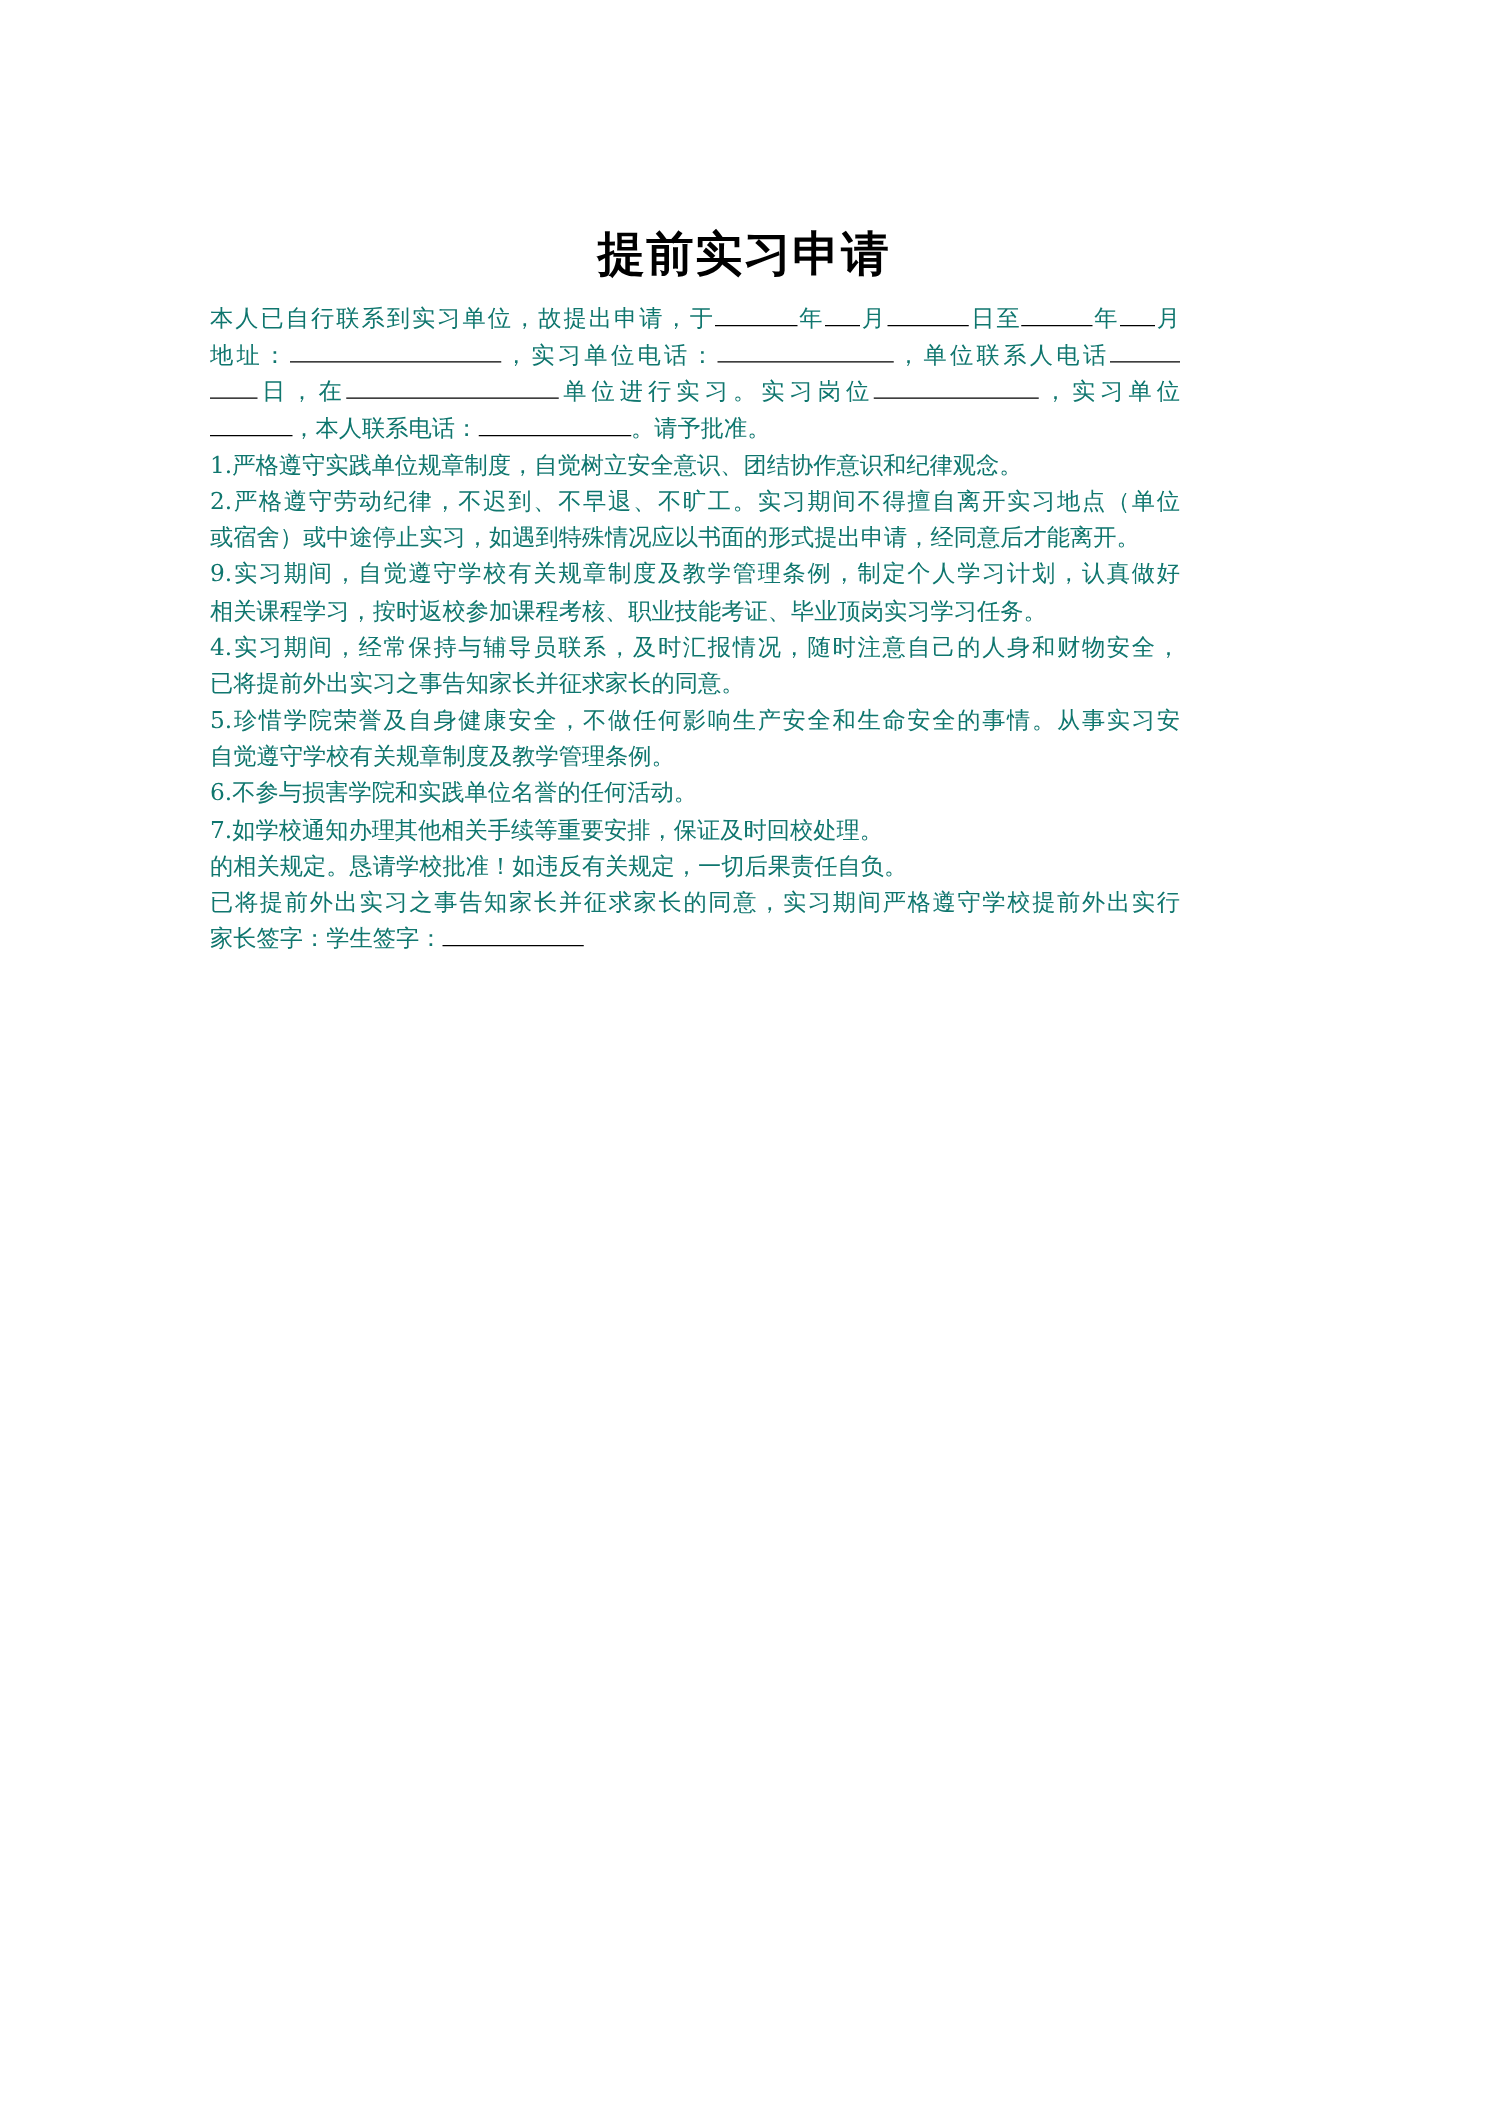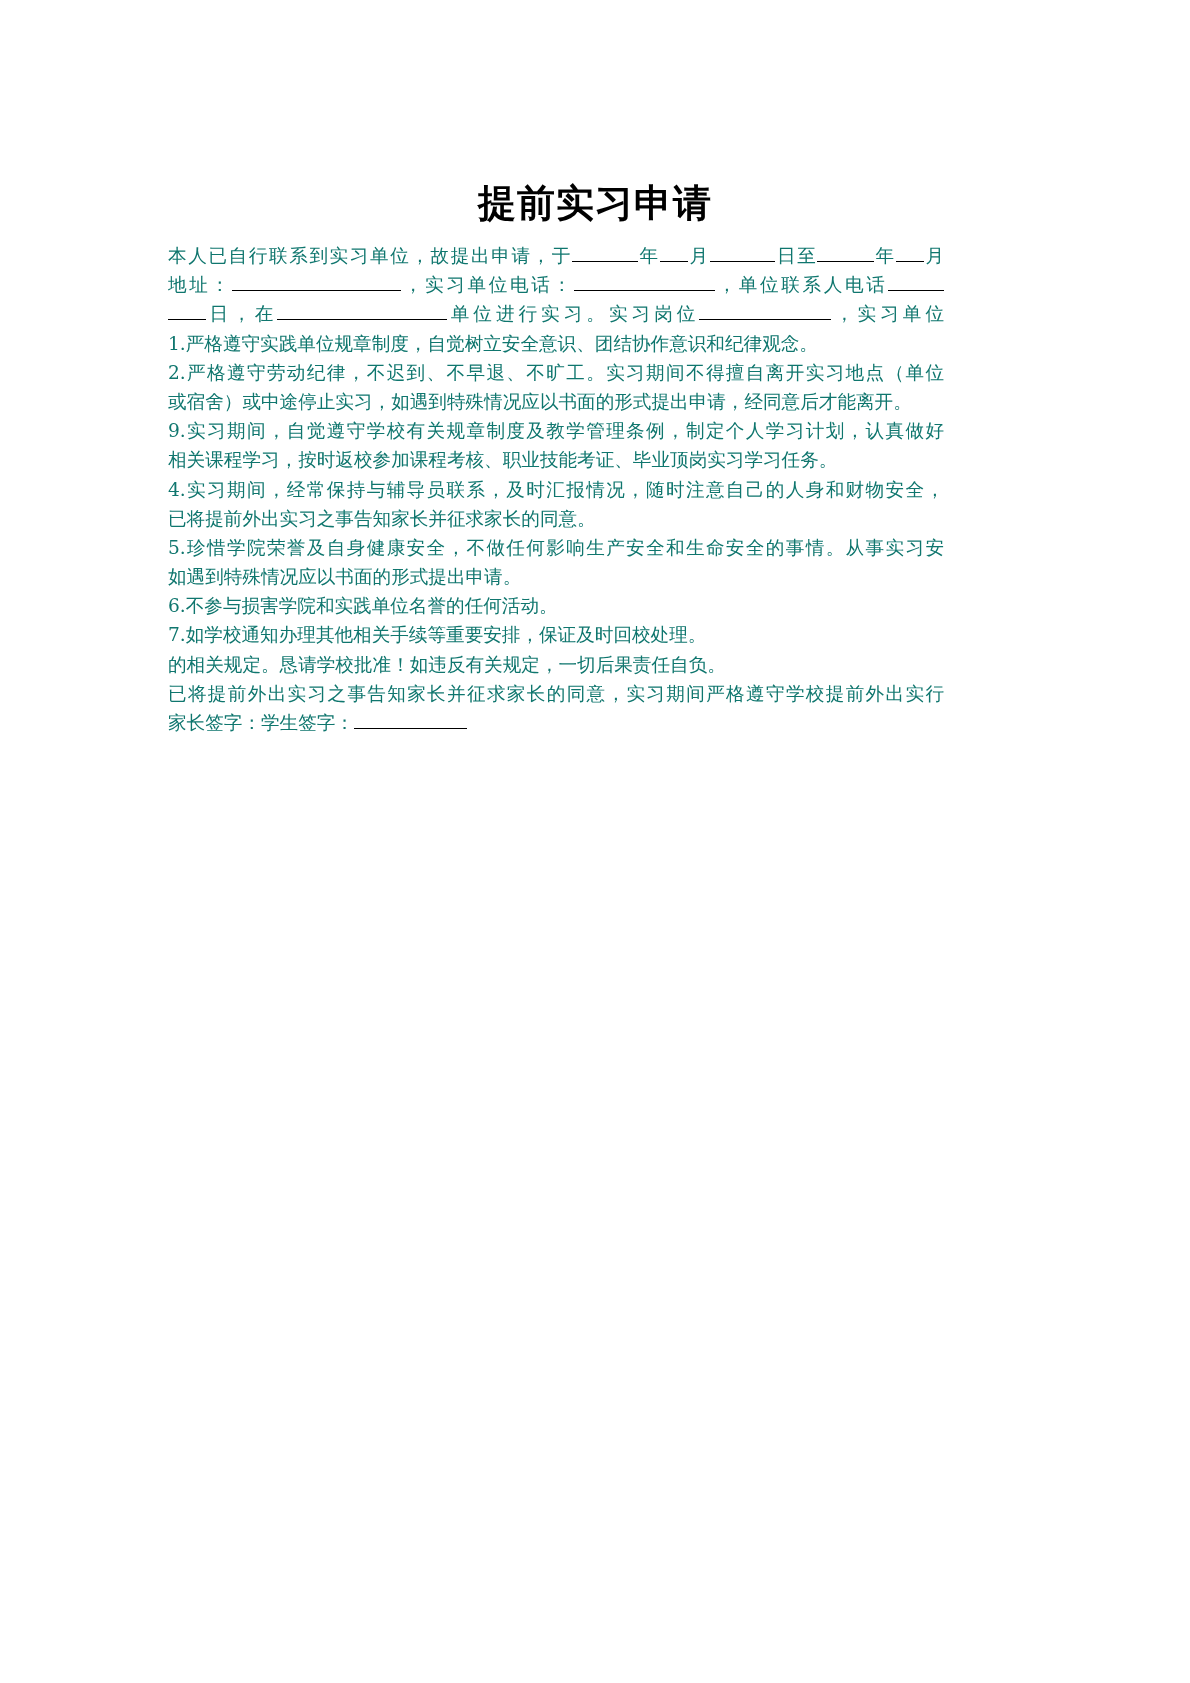--- a/index.html
+++ b/index.html
@@ -25,31 +25,32 @@
 <body>
 
 <div class="page">
   <div class="title">提前实习申请</div>
 
   <div class="body">
     <div id="para1">
         <div class="line"><span>本人已自行联系到实习单位，故提出申请，于</span><span class="blank" style="width: 65.8px;"></span><span>年</span><span class="blank" style="width: 28.2px;"></span><span>月</span><span class="blank" style="width: 65.8px;"></span><span>日至</span><span class="blank" style="width: 56.4px;"></span><span>年</span><span class="blank" style="width: 28.2px;"></span><span>月</span></div>
         <div class="line"><span>地址：</span><span class="blank" style="width: 169.2px;"></span><span>，实习单位电话：</span><span class="blank" style="width: 141px;"></span><span>，单位联系人电话</span><span class="blank" style="width: 56.4px;"></span></div>
         <div class="line"><span class="blank" style="width: 37.6px;"></span><span>日，在</span><span class="blank" style="width: 169.2px;"></span><span>单位进行实习。实习岗位</span><span class="blank" style="width: 131.6px;"></span><span>，实习单位</span></div>
+        <div class="line left"><span class="blank" style="width: 65.8px;"></span><span>，本人联系电话：</span><span class="blank" style="width: 122.2px;"></span><span>。请予批准。</span></div>
       </div>
     <div id="rules">
         <div class="line left">1.严格遵守实践单位规章制度，自觉树立安全意识、团结协作意识和纪律观念。</div>
         <div class="line">2.严格遵守劳动纪律，不迟到、不早退、不旷工。实习期间不得擅自离开实习地点（单位</div>
         <div class="line left">或宿舍）或中途停止实习，如遇到特殊情况应以书面的形式提出申请，经同意后才能离开。</div>
         <div class="line">9.实习期间，自觉遵守学校有关规章制度及教学管理条例，制定个人学习计划，认真做好</div>
         <div class="line left">相关课程学习，按时返校参加课程考核、职业技能考证、毕业顶岗实习学习任务。</div>
         <div class="line">4.实习期间，经常保持与辅导员联系，及时汇报情况，随时注意自己的人身和财物安全，</div>
         <div class="line left">已将提前外出实习之事告知家长并征求家长的同意。</div>
         <div class="line">5.珍惜学院荣誉及自身健康安全，不做任何影响生产安全和生命安全的事情。从事实习安</div>
-        <div class="line left">如遇到特殊情况应以书面的形式提出申请。</div>
+        <div class="line left">自觉遵守学校有关规章制度及教学管理条例。</div>
         <div class="line left">6.不参与损害学院和实践单位名誉的任何活动。</div>
         <div class="line left">7.如学校通知办理其他相关手续等重要安排，保证及时回校处理。</div>
       </div>
     <div id="consent">
         <div class="line left">的相关规定。恳请学校批准！如违反有关规定，一切后果责任自负。</div>
         <div class="line">已将提前外出实习之事告知家长并征求家长的同意，实习期间严格遵守学校提前外出实行</div>
       </div>
     <div class="line left">
       <span>家长签字：学生签字：</span><span id="sigblank" class="blank" style="width: 112.8px;"></span>
     </div>

